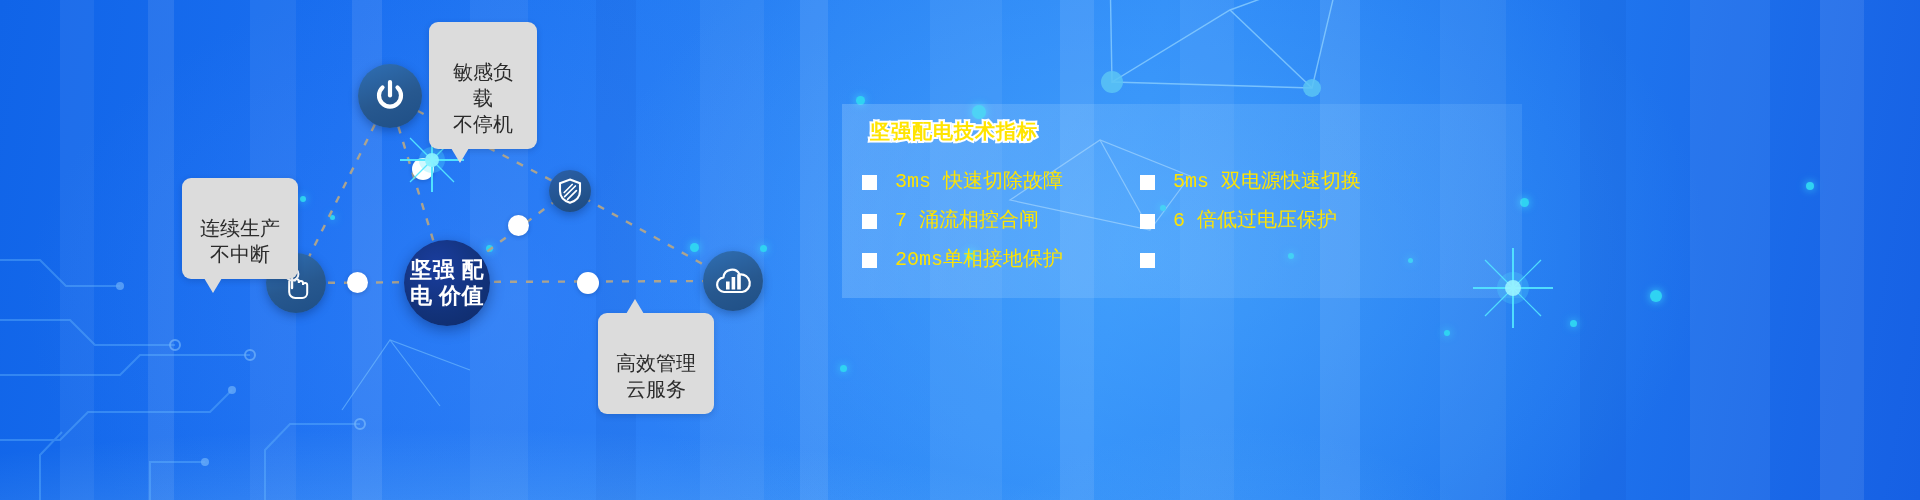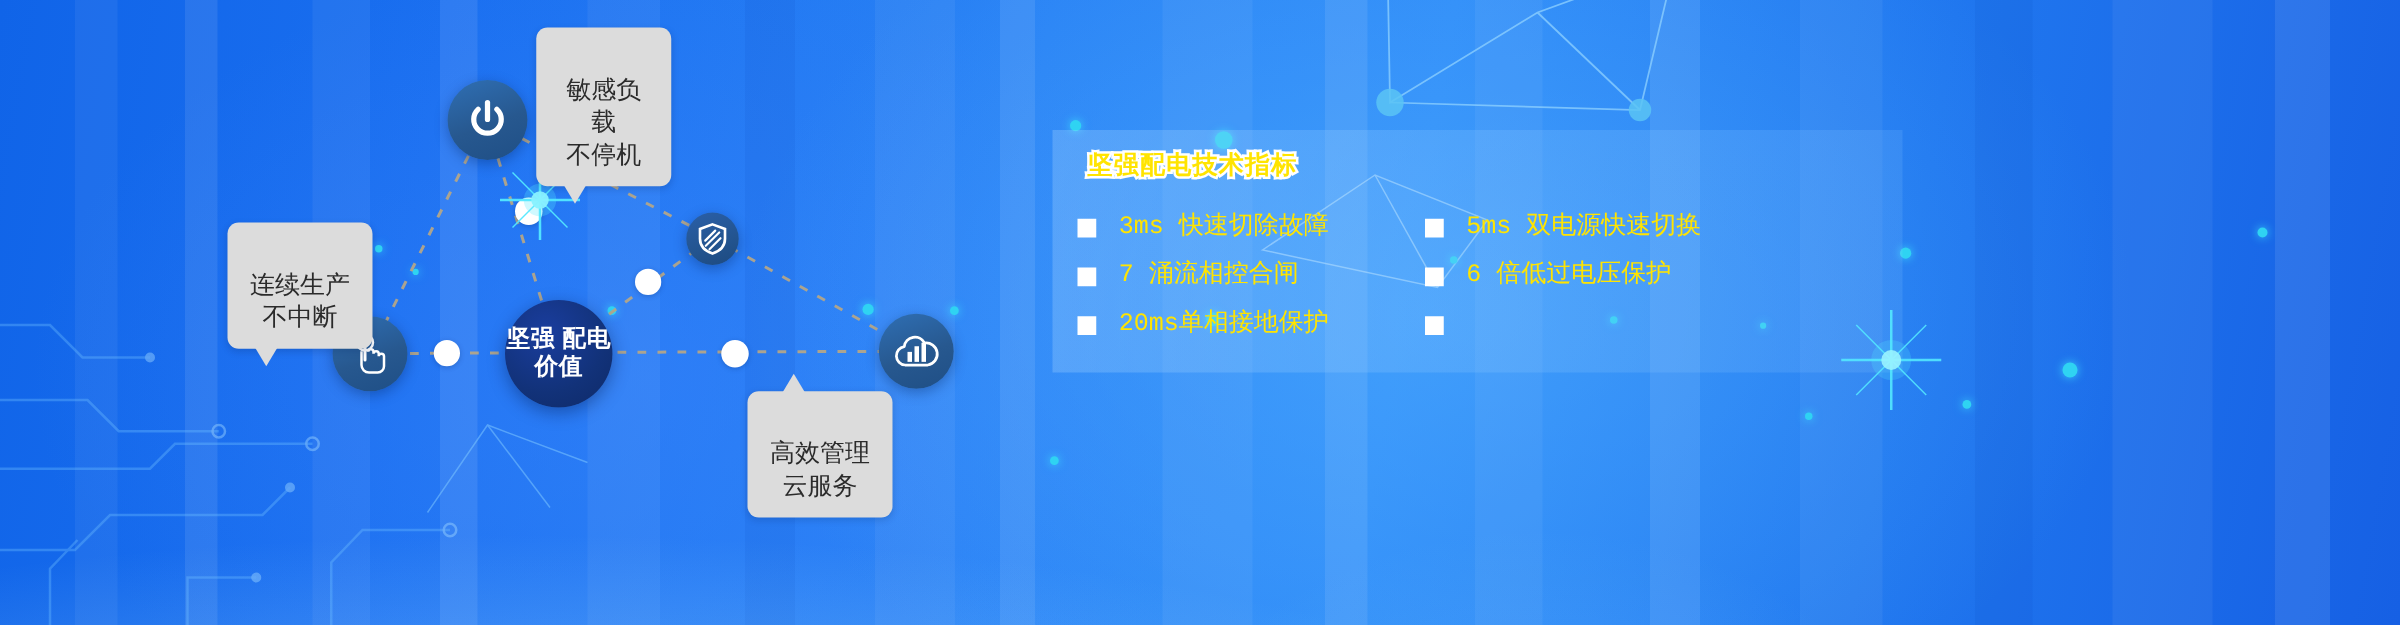--- a/index.html
+++ b/index.html
@@ -46,21 +46,21 @@
   }
   .node.icon-node {
     background:linear-gradient(160deg,#2f6fb4 0%, #27588f 55%, #1f4f86 100%);
     box-shadow:0 3px 10px rgba(0,30,80,.35);
   }
   .node.icon-node.deep {
     background:linear-gradient(160deg,#2a5fa8 0%, #23548f 60%, #1d4a80 100%);
   }
   .node.center {
     background:radial-gradient(circle at 38% 30%, #1a3d9e 0%, #123279 60%, #0e2a68 100%);
-    color:#fff; font-weight:bold; font-size:19px; line-height:1.16;
+    color:#fff; font-weight:bold; font-size:22px; line-height:1.16;
     text-align:center; letter-spacing:.5px;
     box-shadow:0 4px 14px rgba(0,20,70,.40);
   }
   .dot {
     position:absolute; border-radius:50%; background:#ffffff;
     box-shadow:0 1px 4px rgba(0,30,90,.25);
   }
   .dot.cyan { background:#2fd3f2; box-shadow:0 0 8px rgba(60,225,255,.85); }
 
   

